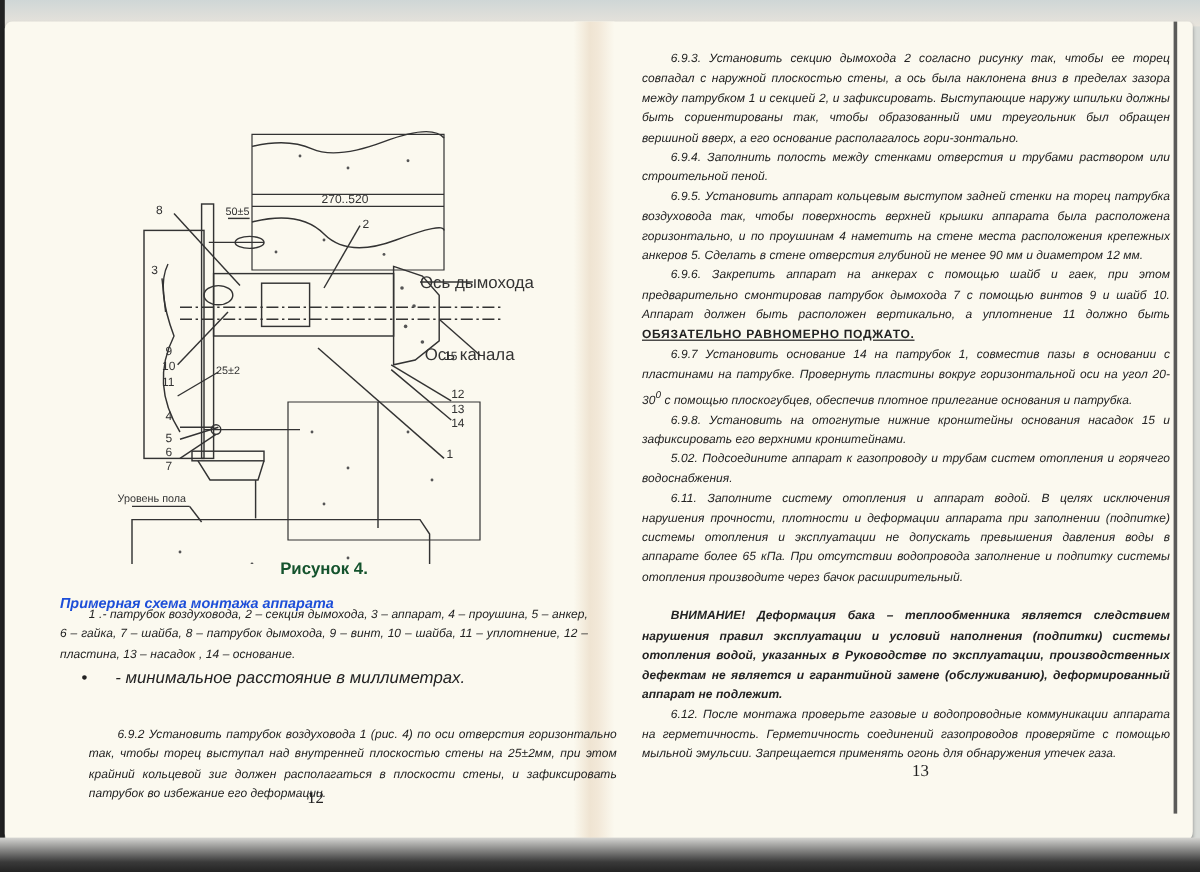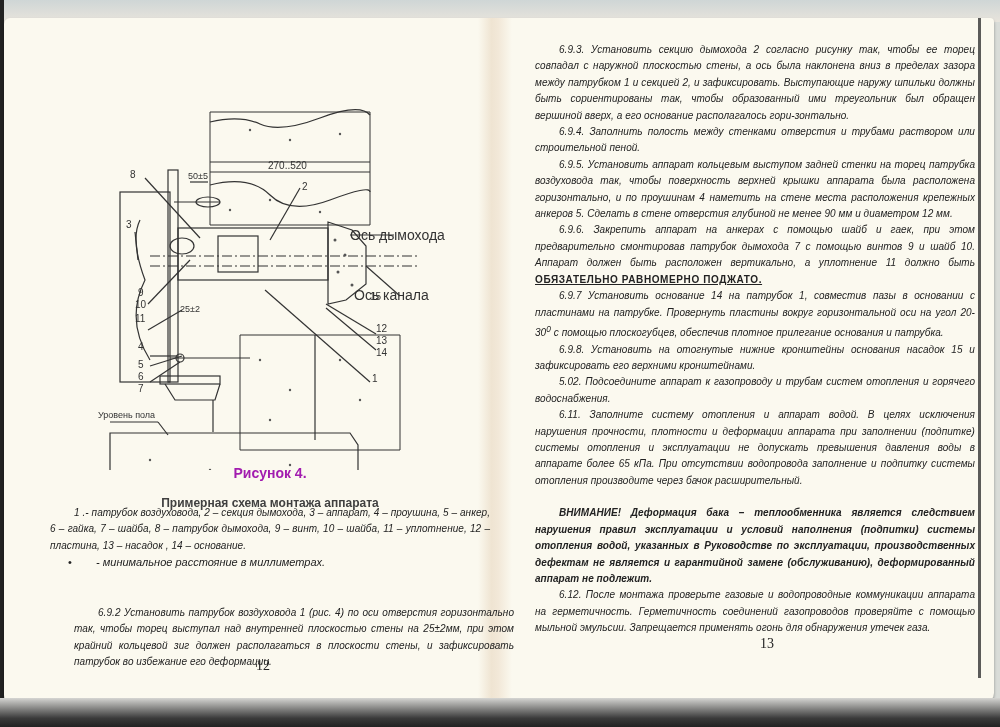--- a/index.html
+++ b/index.html
@@ -24,25 +24,25 @@
   .page.right { left:535px; width:440px; }
 
   .p { font-style:italic; font-size:10px; line-height:16.4px; color:#222;
     text-align:justify; margin:0; text-indent:24px; letter-spacing:0.05px; }
   .bold { font-weight:bold; }
   .u { text-decoration:underline; }
   .emph { font-weight:bold; font-style:normal; text-decoration:underline; letter-spacing:0.6px; }
 
   .figure { position:absolute; left:40px; top:42px; width:360px; height:410px; }
   .fig-caption { position:absolute; left:0; top:447px; width:440px; text-align:center;
-    font-weight:bold; font-size:14px; color:#a21caf; }
-  .scheme-title { position:absolute; left:0; top:478px; width:440px; text-align:center;
-    font-weight:bold; font-size:12px; color:#404040; }
+    font-weight:bold; font-size:14px; color:#14532d; }
+  .scheme-title { position:absolute; left:0; top:478px; width:440px; 
+    font-weight:bold; font-style:italic; font-size:12px; color:#1d4ed8; }
   .legend { position:absolute; left:0; top:487px; width:440px; }
-  .bullet-line { font-style:italic; font-size:11px; color:#222; margin-top:2px; padding-left:18px; }
+  .bullet-line { font-style:italic; font-size:14px; color:#222; margin-top:2px; padding-left:18px; }
   .bullet-line .dot { display:inline-block; width:28px; font-style:normal; }
   .para692 { position:absolute; left:0; top:587px; width:440px;margin-left:24px; }
   .page-num { position:absolute; font-family:"Liberation Serif", serif; font-size:14px; color:#222; }
   .right-body { position:absolute; left:0; top:24px; width:440px; }
 </style>
 </head>
 <body>
 
 <div class="scan-top"></div>
 <div class="scan-left"></div>

